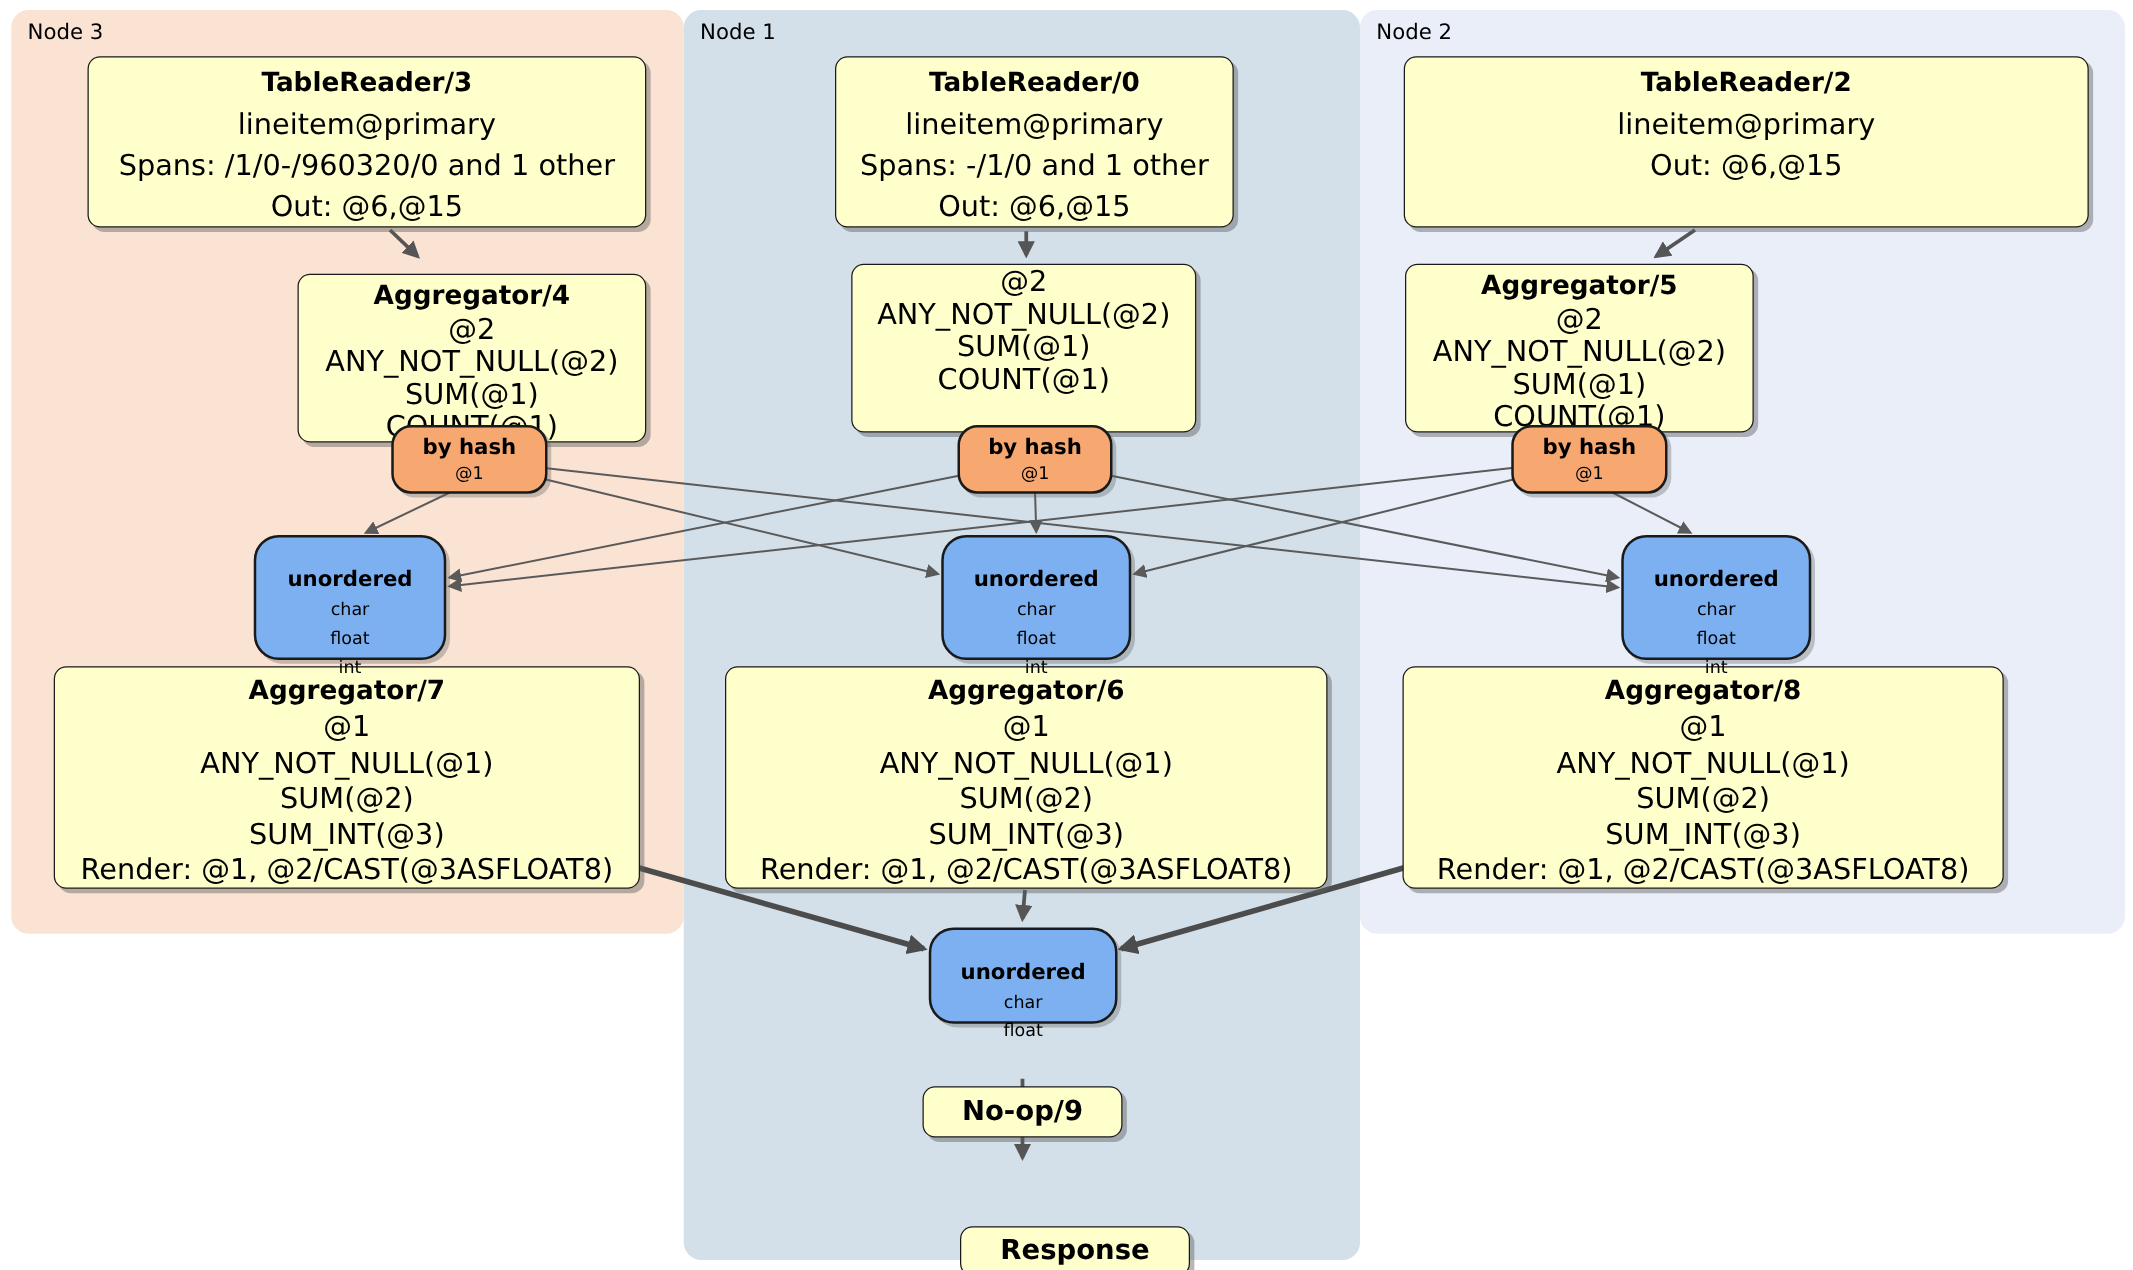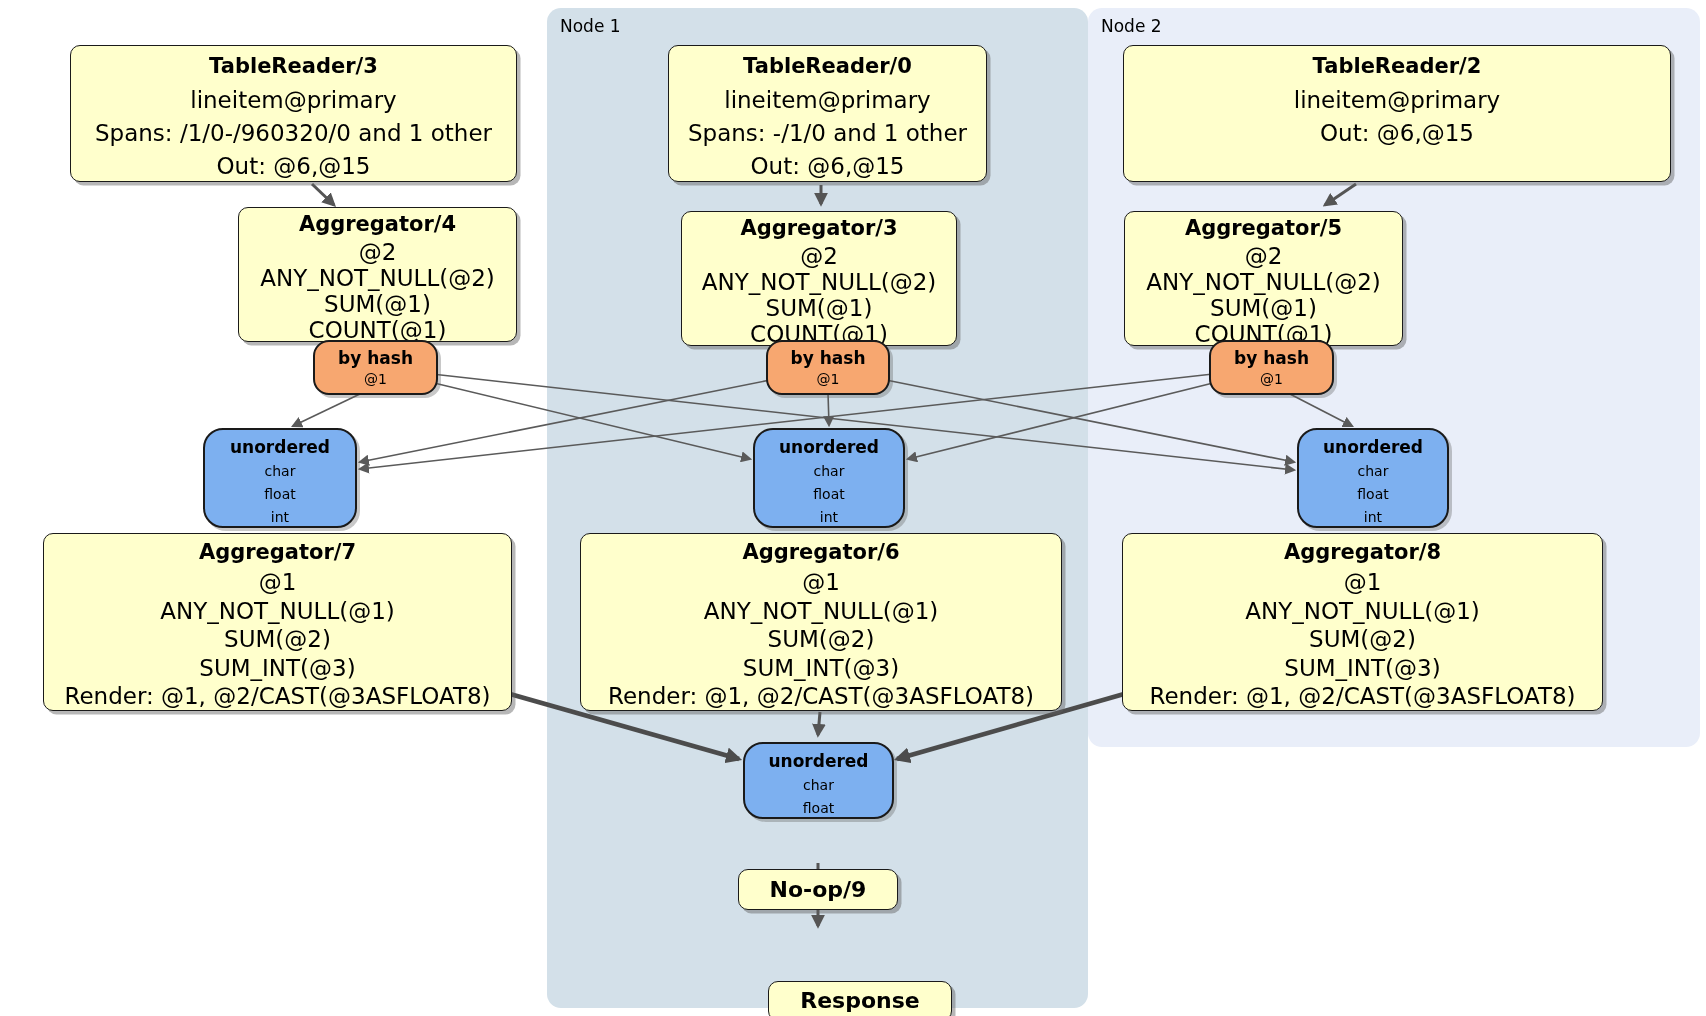--- a/index.html
+++ b/index.html
@@ -46,31 +46,34 @@
     border-radius:16px;padding-top:4px;
     box-shadow:3px 3px 0 rgba(96,96,96,0.35);
   }
   .router .r-title{font-weight:bold;font-size:17px;line-height:24px;}
   .router .r-detail{font-size:14px;line-height:19px;}
 
   .sync{
     position:absolute;z-index:3;text-align:center;box-sizing:border-box;
     background:var(--sync_fill);
     border:2.2px solid var(--box_border);
-    border-radius:20px;padding-top:5px;
+    border-radius:20px;padding-top:22px;
     box-shadow:3px 3px 0 rgba(96,96,96,0.35);
   }
   .sync .s-title{font-weight:bold;font-size:17px;line-height:25px;}
   .sync .s-type{font-size:14px;line-height:23px;}
 </style>
 </head>
 <body>
 
 <div class="canvas">
 
+  <div class="panel" id="panel-node3">
+    <div class="panel-label">Node 3</div>
+  </div>
   <div class="panel" id="panel-node1">
     <div class="panel-label">Node 1</div>
   </div>
   <div class="panel" id="panel-node2">
     <div class="panel-label">Node 2</div>
   </div>
 
   <svg class="edges" width="1706" height="1016" viewBox="0 0 1706 1016">
     <defs>
       <marker id="arr-s" viewBox="0 0 10 10" refX="8" refY="5" markerWidth="7" markerHeight="7" orient="auto">
@@ -109,21 +112,21 @@
       <line x1="1124" y1="694" x2="897" y2="759" marker-end="url(#arr-t)"></line>
     </g>
   </svg>
 
   <div class="proc tr" style="left:70px;top:45px;width:447px;height:137px">
     <div class="title">TableReader/3</div>
     <div class="line">lineitem@primary</div>
     <div class="line">Spans: /1/0-/960320/0 and 1 other</div>
     <div class="line">Out: @6,@15</div>
   </div>
-  <div class="proc agg-mid" style="left:238px;top:207px;width:279px;height:135px">
+  <div class="proc agg-mid" style="left:238px;top:219px;width:279px;height:135px">
     <div class="title">Aggregator/4</div>
     <div class="line">@2</div>
     <div class="line">ANY_NOT_NULL(@2)</div>
     <div class="line">SUM(@1)</div>
     <div class="line">COUNT(@1)</div>
   </div>
   <div class="router" style="left:313px;top:340px;width:125px;height:55px">
     <div class="r-title">by hash</div>
     <div class="r-detail">@1</div>
   </div>
@@ -142,21 +145,20 @@
     <div class="line">Render: @1, @2/CAST(@3ASFLOAT8)</div>
   </div>
 
   <div class="proc tr" style="left:668px;top:45px;width:319px;height:137px">
     <div class="title">TableReader/0</div>
     <div class="line">lineitem@primary</div>
     <div class="line">Spans: -/1/0 and 1 other</div>
     <div class="line">Out: @6,@15</div>
   </div>
   <div class="proc agg-mid" style="left:681px;top:211px;width:276px;height:135px">
-    <div class="title">Aggregator/3</div>
     <div class="line">@2</div>
     <div class="line">ANY_NOT_NULL(@2)</div>
     <div class="line">SUM(@1)</div>
     <div class="line">COUNT(@1)</div>
   </div>
   <div class="router" style="left:766px;top:340px;width:124px;height:55px">
     <div class="r-title">by hash</div>
     <div class="r-detail">@1</div>
   </div>
   <div class="sync" style="left:753px;top:428px;width:152px;height:100px">

